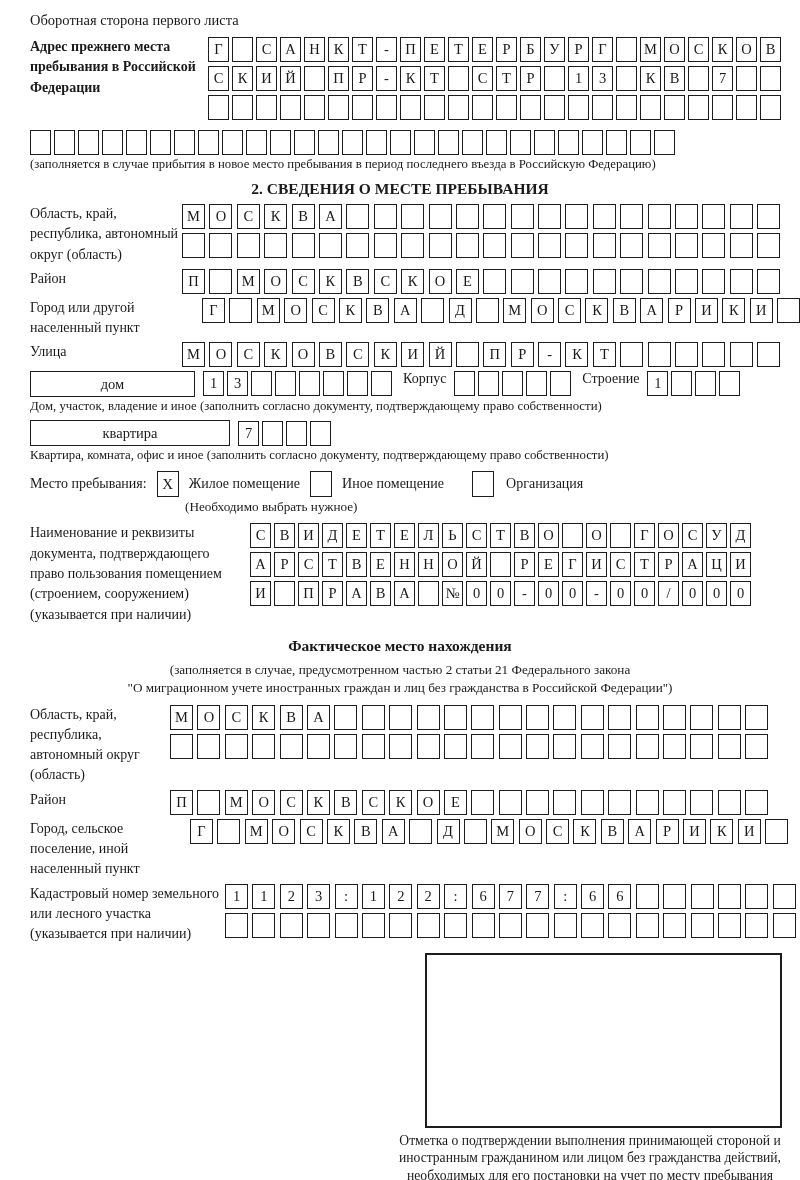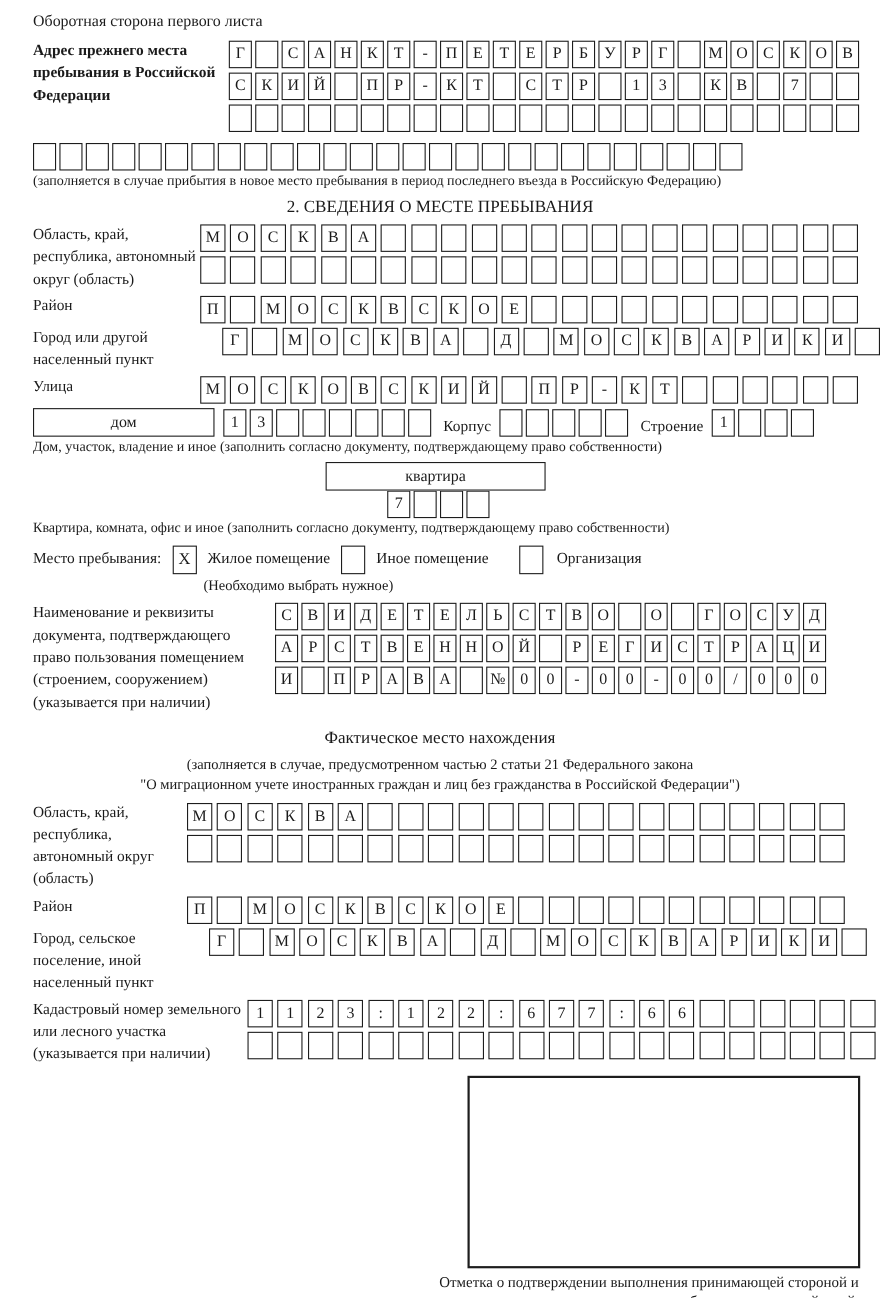--- a/index.html
+++ b/index.html
@@ -16,21 +16,21 @@
     width:21px;height:25px;border:1.6px solid #1d1d1d;margin-right:3px;
     display:flex;align-items:center;justify-content:center;
     font-size:14.5px;flex:0 0 auto;background:#fff;box-sizing:border-box;
   }
   .wide .cell{width:23px;margin-right:4.4px;}
   .row{display:flex;align-items:flex-start;}
   .row + .row{margin-top:4px;}
   .label-col{flex:0 0 auto;line-height:1.45;}
   .rows-col > .cells{margin-bottom:4px;}
   .footnote{font-size:12.8px;text-align:left;margin:2px 0 0 0;}
-  .section-title{text-align:center;font-weight:normal;font-size:15.5px;margin:8px 0 6px 0;}
+  .section-title{text-align:center;font-weight:bold;font-size:15.5px;margin:8px 0 6px 0;}
   .sub-caption{text-align:center;font-size:13.2px;line-height:1.35;}
   .type-box{
     border:1.6px solid #1d1d1d;height:26px;display:flex;align-items:center;
     justify-content:center;font-size:14.5px;box-sizing:border-box;background:#fff;
     margin-right:8px;flex:0 0 auto;
   }
   .inline-label{margin:0 8px 0 8px;white-space:nowrap;}
   .chk{
     width:22px;height:26px;border:1.6px solid #1d1d1d;display:flex;align-items:center;
     justify-content:center;font-size:15px;margin:0 10px;flex:0 0 auto;box-sizing:border-box;
@@ -294,21 +294,21 @@
       <div class="cell">Т</div>
       <div class="cell"></div>
       <div class="cell"></div>
       <div class="cell"></div>
       <div class="cell"></div>
       <div class="cell"></div>
       <div class="cell"></div>
     </div>
 </div>
 
-<div class="row mt6" style="align-items:flex-end;">
+<div class="row mt6" style="align-items:flex-start;">
   <div class="type-box" style="width:165px;">дом</div>
   <div class="cells">
       <div class="cell">1</div>
       <div class="cell">3</div>
       <div class="cell"></div>
       <div class="cell"></div>
       <div class="cell"></div>
       <div class="cell"></div>
       <div class="cell"></div>
       <div class="cell"></div>
@@ -324,21 +324,21 @@
   <div class="inline-label" style="margin-top:0;">Строение</div>
   <div class="cells">
       <div class="cell">1</div>
       <div class="cell"></div>
       <div class="cell"></div>
       <div class="cell"></div>
     </div>
 </div>
 <div class="footnote" style="text-align:left;">Дом, участок, владение и иное (заполнить согласно документу, подтверждающему право собственности)</div>
 
-<div class="row mt6" style="align-items:center;flex-direction:column;">
+<div class="row mt6" style="align-items:center;">
   <div class="type-box" style="width:200px;">квартира</div>
   <div class="cells">
       <div class="cell">7</div>
       <div class="cell"></div>
       <div class="cell"></div>
       <div class="cell"></div>
     </div>
 </div>
 <div class="footnote" style="text-align:left;">Квартира, комната, офис и иное (заполнить согласно документу, подтверждающему право собственности)</div>
 

